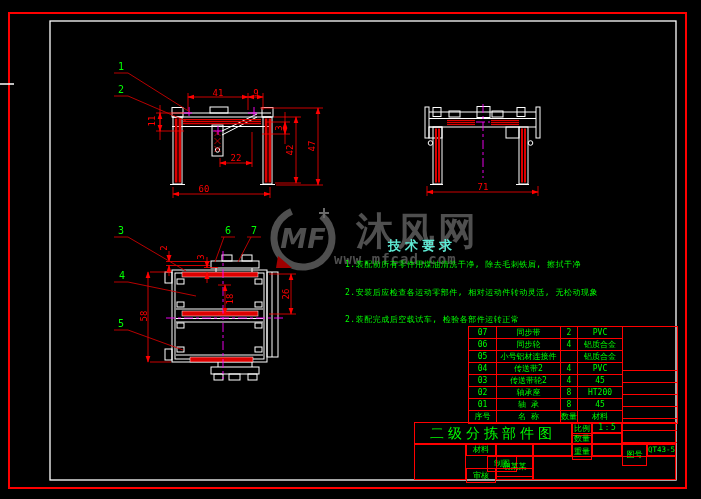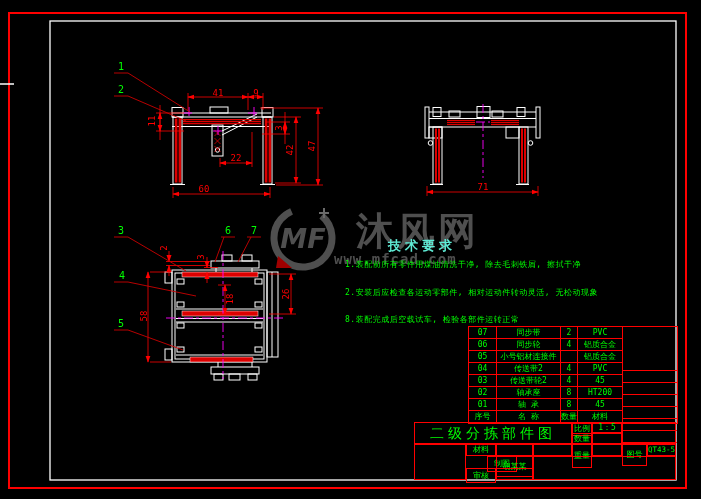--- a/index.html
+++ b/index.html
@@ -256,21 +256,21 @@
   <span class="balloon" style="left:121px;top:90px">2</span>
   <span class="balloon" style="left:121px;top:231px">3</span>
   <span class="balloon" style="left:122px;top:276px">4</span>
   <span class="balloon" style="left:121px;top:324px">5</span>
   <span class="balloon" style="left:228px;top:231px">6</span>
   <span class="balloon" style="left:254px;top:231px">7</span>
 
   <div class="tech-title" style="left:388px;top:237px">技术要求</div>
   <div class="tech-line" style="left:345px;top:259px">1.装配前所有零件用煤油清洗干净, 除去毛刺铁屑, 擦拭干净</div>
   <div class="tech-line" style="left:345px;top:287px">2.安装后应检查各运动零部件, 相对运动件转动灵活, 无松动现象</div>
-  <div class="tech-line" style="left:345px;top:314px">8.装配完成后空载试车, 检验各部件运转正常</div>
+  <div class="tech-line" style="left:345px;top:314px">2.装配完成后空载试车, 检验各部件运转正常</div>
 
   <div class="bom">
     <div>07</div>
     <div>同步带</div>
     <div>2</div>
     <div>PVC</div>
     <div class="s">XL12</div>
     <div>06</div>
     <div>同步轮</div>
     <div>4</div>
@@ -315,19 +315,19 @@
   <div class="tb" style="left:533px;top:444px;width:39px;height:12px"></div>
   <div class="tb" style="left:487px;top:456px;width:30px;height:16px">制图</div>
   <div class="tb" style="left:496px;top:456px;width:37px;height:21px">胡某某</div>
   <div class="tb" style="left:466px;top:468px;width:30px;height:15px">审核</div>
   <div class="tb" style="left:496px;top:468px;width:37px;height:12px"></div>
   <div class="tb" style="left:572px;top:422px;width:20px;height:14px">比例</div>
   <div class="tb" style="left:592px;top:422px;width:30px;height:11px">1：5</div>
   <div class="tb" style="left:622px;top:422px;width:54px;height:22px"></div>
   <div class="tb" style="left:572px;top:433px;width:20px;height:11px">数量</div>
   <div class="tb" style="left:592px;top:433px;width:30px;height:11px"></div>
-  <div class="tb" style="left:572px;top:444px;width:20px;height:24px">重量</div>
+  <div class="tb" style="left:572px;top:444px;width:20px;height:16px">重量</div>
   <div class="tb" style="left:592px;top:444px;width:30px;height:12px"></div>
   <div class="tb" style="left:622px;top:444px;width:25px;height:22px">图号</div>
   <div class="tb sm" style="left:647px;top:444px;width:29px;height:12px">QT43-5</div>
   <div class="tb" style="left:533px;top:456px;width:143px;height:24px"></div>
 
 </div>
 
 </body></html>

